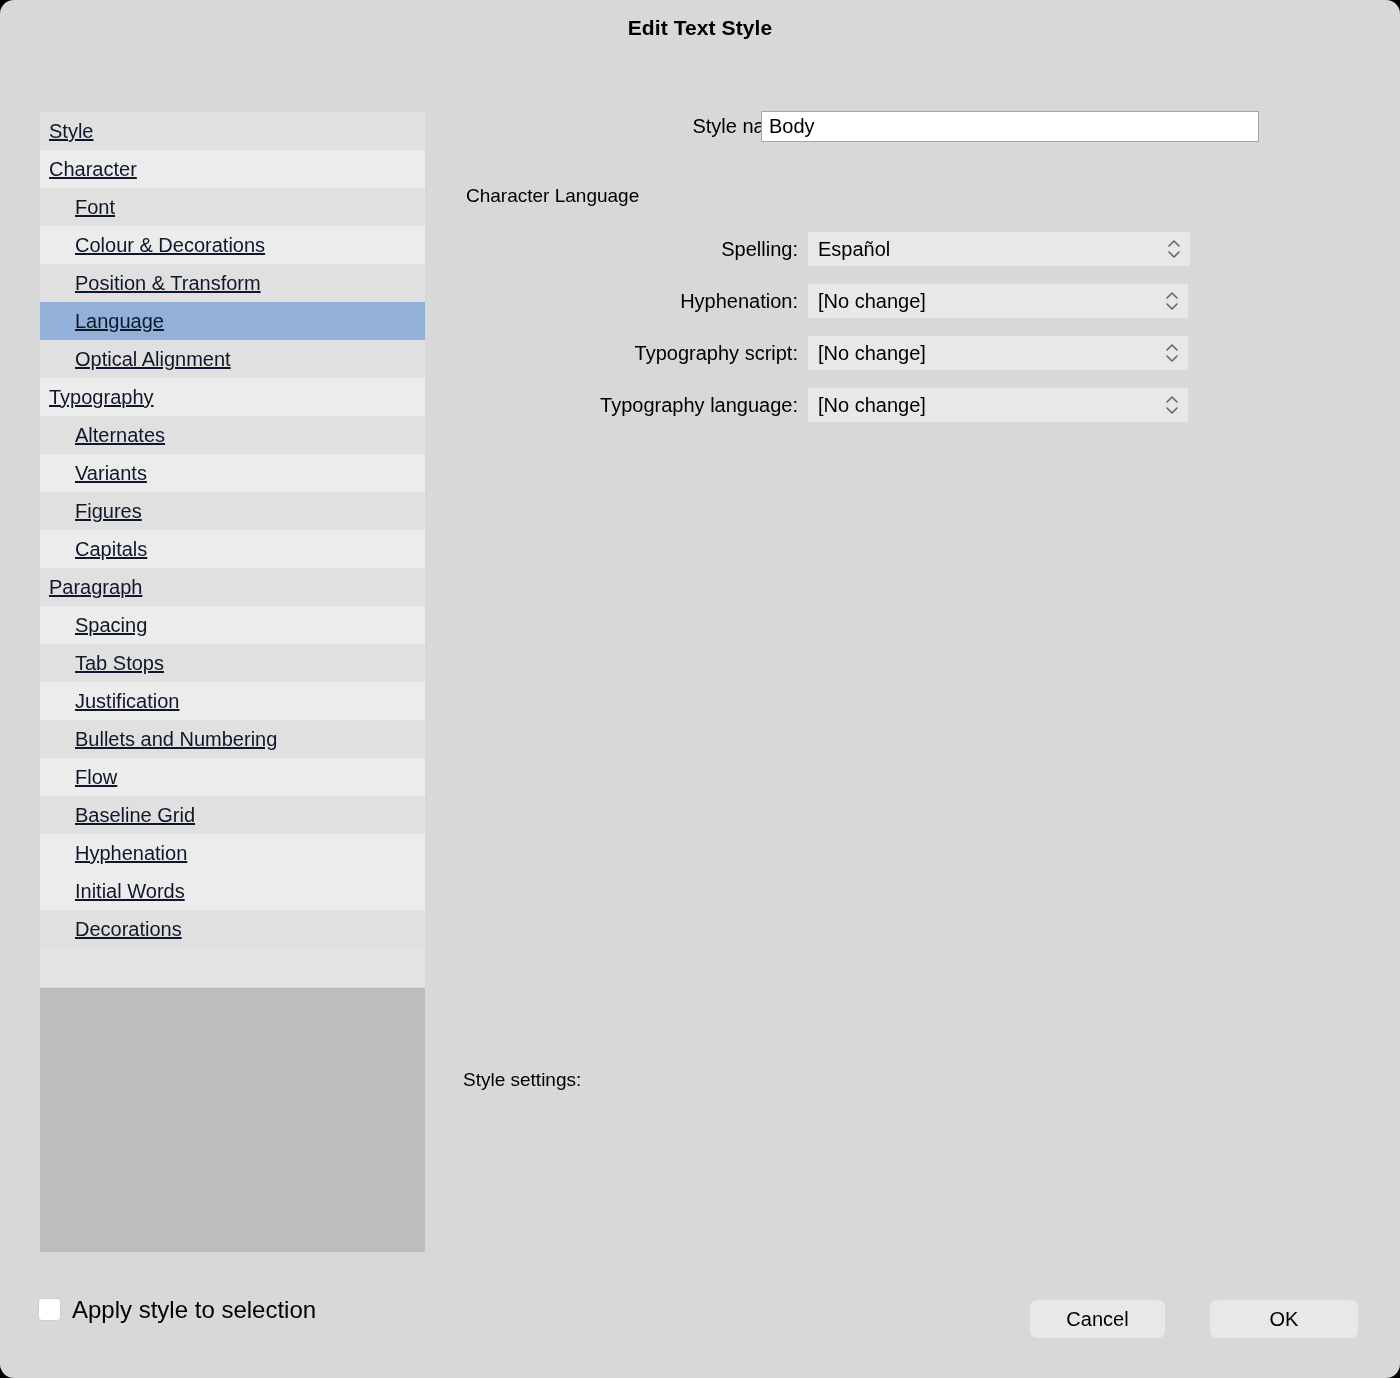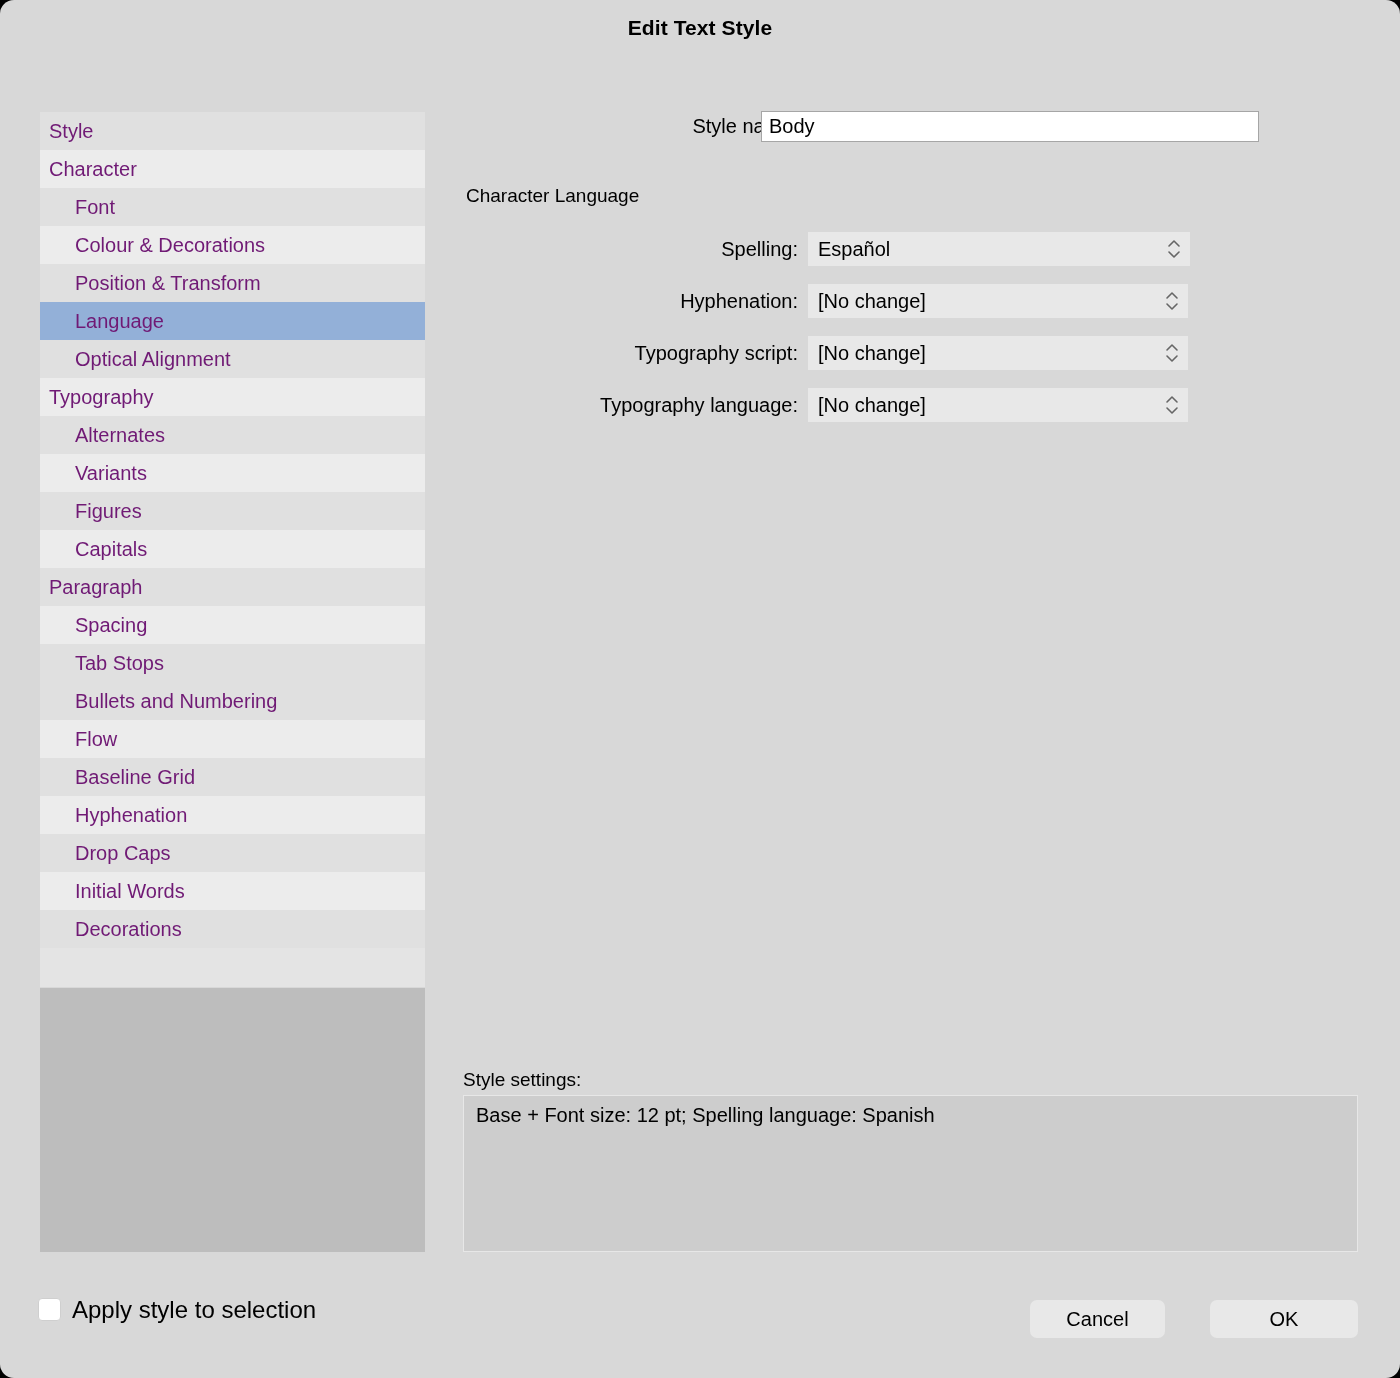--- a/index.html
+++ b/index.html
@@ -53,23 +53,24 @@
     top: 112px;
     width: 385px;
     height: 875px;
     overflow: hidden;
     background: #e4e4e4;
   }
   .list-row {
     height: 38px;
     line-height: 38px;
     font-size: 20px;
-    color: #701a75;
+    color: #0f172a;
     box-sizing: border-box;
     white-space: nowrap;
+    text-decoration: underline;
   }
   .list-row.group { padding-left: 9px; }
   .list-row.child { padding-left: 35px; }
   .row-even { background: #e0e0e0; }
   .row-odd  { background: #ececec; }
   .list-row.selected { background: #93b0d8; }
 
   
   #preview-pane {
     position: absolute;
@@ -241,25 +242,25 @@
       <div class="list-row child row-odd selected"><span>Language</span></div>
       <div class="list-row child row-even"><span>Optical Alignment</span></div>
       <div class="list-row group row-odd"><span>Typography</span></div>
       <div class="list-row child row-even"><span>Alternates</span></div>
       <div class="list-row child row-odd"><span>Variants</span></div>
       <div class="list-row child row-even"><span>Figures</span></div>
       <div class="list-row child row-odd"><span>Capitals</span></div>
       <div class="list-row group row-even"><span>Paragraph</span></div>
       <div class="list-row child row-odd"><span>Spacing</span></div>
       <div class="list-row child row-even"><span>Tab Stops</span></div>
+      <div class="list-row child row-odd"><span>Justification</span></div>
       <div class="list-row child row-even"><span>Bullets and Numbering</span></div>
       <div class="list-row child row-odd"><span>Flow</span></div>
       <div class="list-row child row-even"><span>Baseline Grid</span></div>
       <div class="list-row child row-odd"><span>Hyphenation</span></div>
-      <div class="list-row child row-even"><span>Drop Caps</span></div>
       <div class="list-row child row-odd"><span>Initial Words</span></div>
       <div class="list-row child row-even"><span>Decorations</span></div>
     </div>
 
   <div id="preview-pane"></div>
 
   <div id="style-name-label">Style name:</div>
   <input id="style-name-input" type="text" value="Body" style="">
 
   <div id="section-heading">Character Language</div>
@@ -309,23 +310,20 @@
             <svg width="14" height="22" viewBox="0 0 14 22" fill="none" stroke="#666" stroke-width="1.6" stroke-linecap="round" stroke-linejoin="round">
               <path d="M2 8 L7 3 L12 8"></path>
               <path d="M2 14 L7 19 L12 14"></path>
             </svg>
           </div>
         </div>
       </div>
     </div>
 
   <div id="style-settings-label">Style settings:</div>
-  <div id="style-settings-box">
-    <div id="style-settings-text">Base + Font size: 12 pt; Spelling language: Spanish</div>
-  </div>
 
   <div id="apply-checkbox-row">
     <div id="apply-checkbox"></div>
     <div id="apply-checkbox-label">Apply style to selection</div>
   </div>
 
   <div id="cancel-button" class="dlg-button">Cancel</div>
   <div id="ok-button" class="dlg-button">OK</div>
 
 </div>

